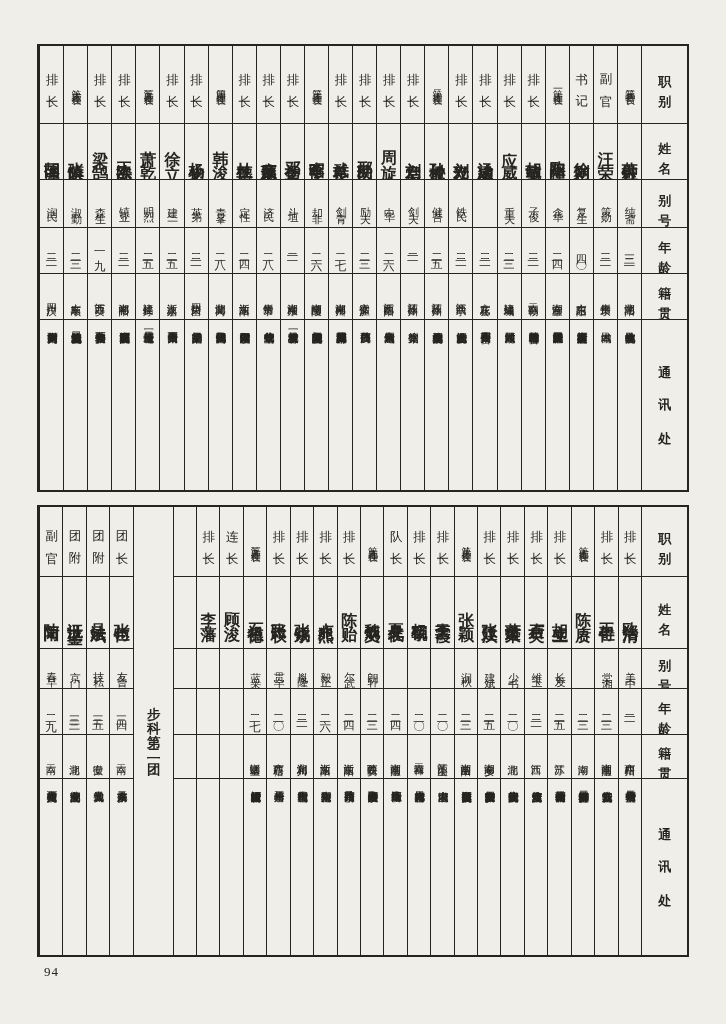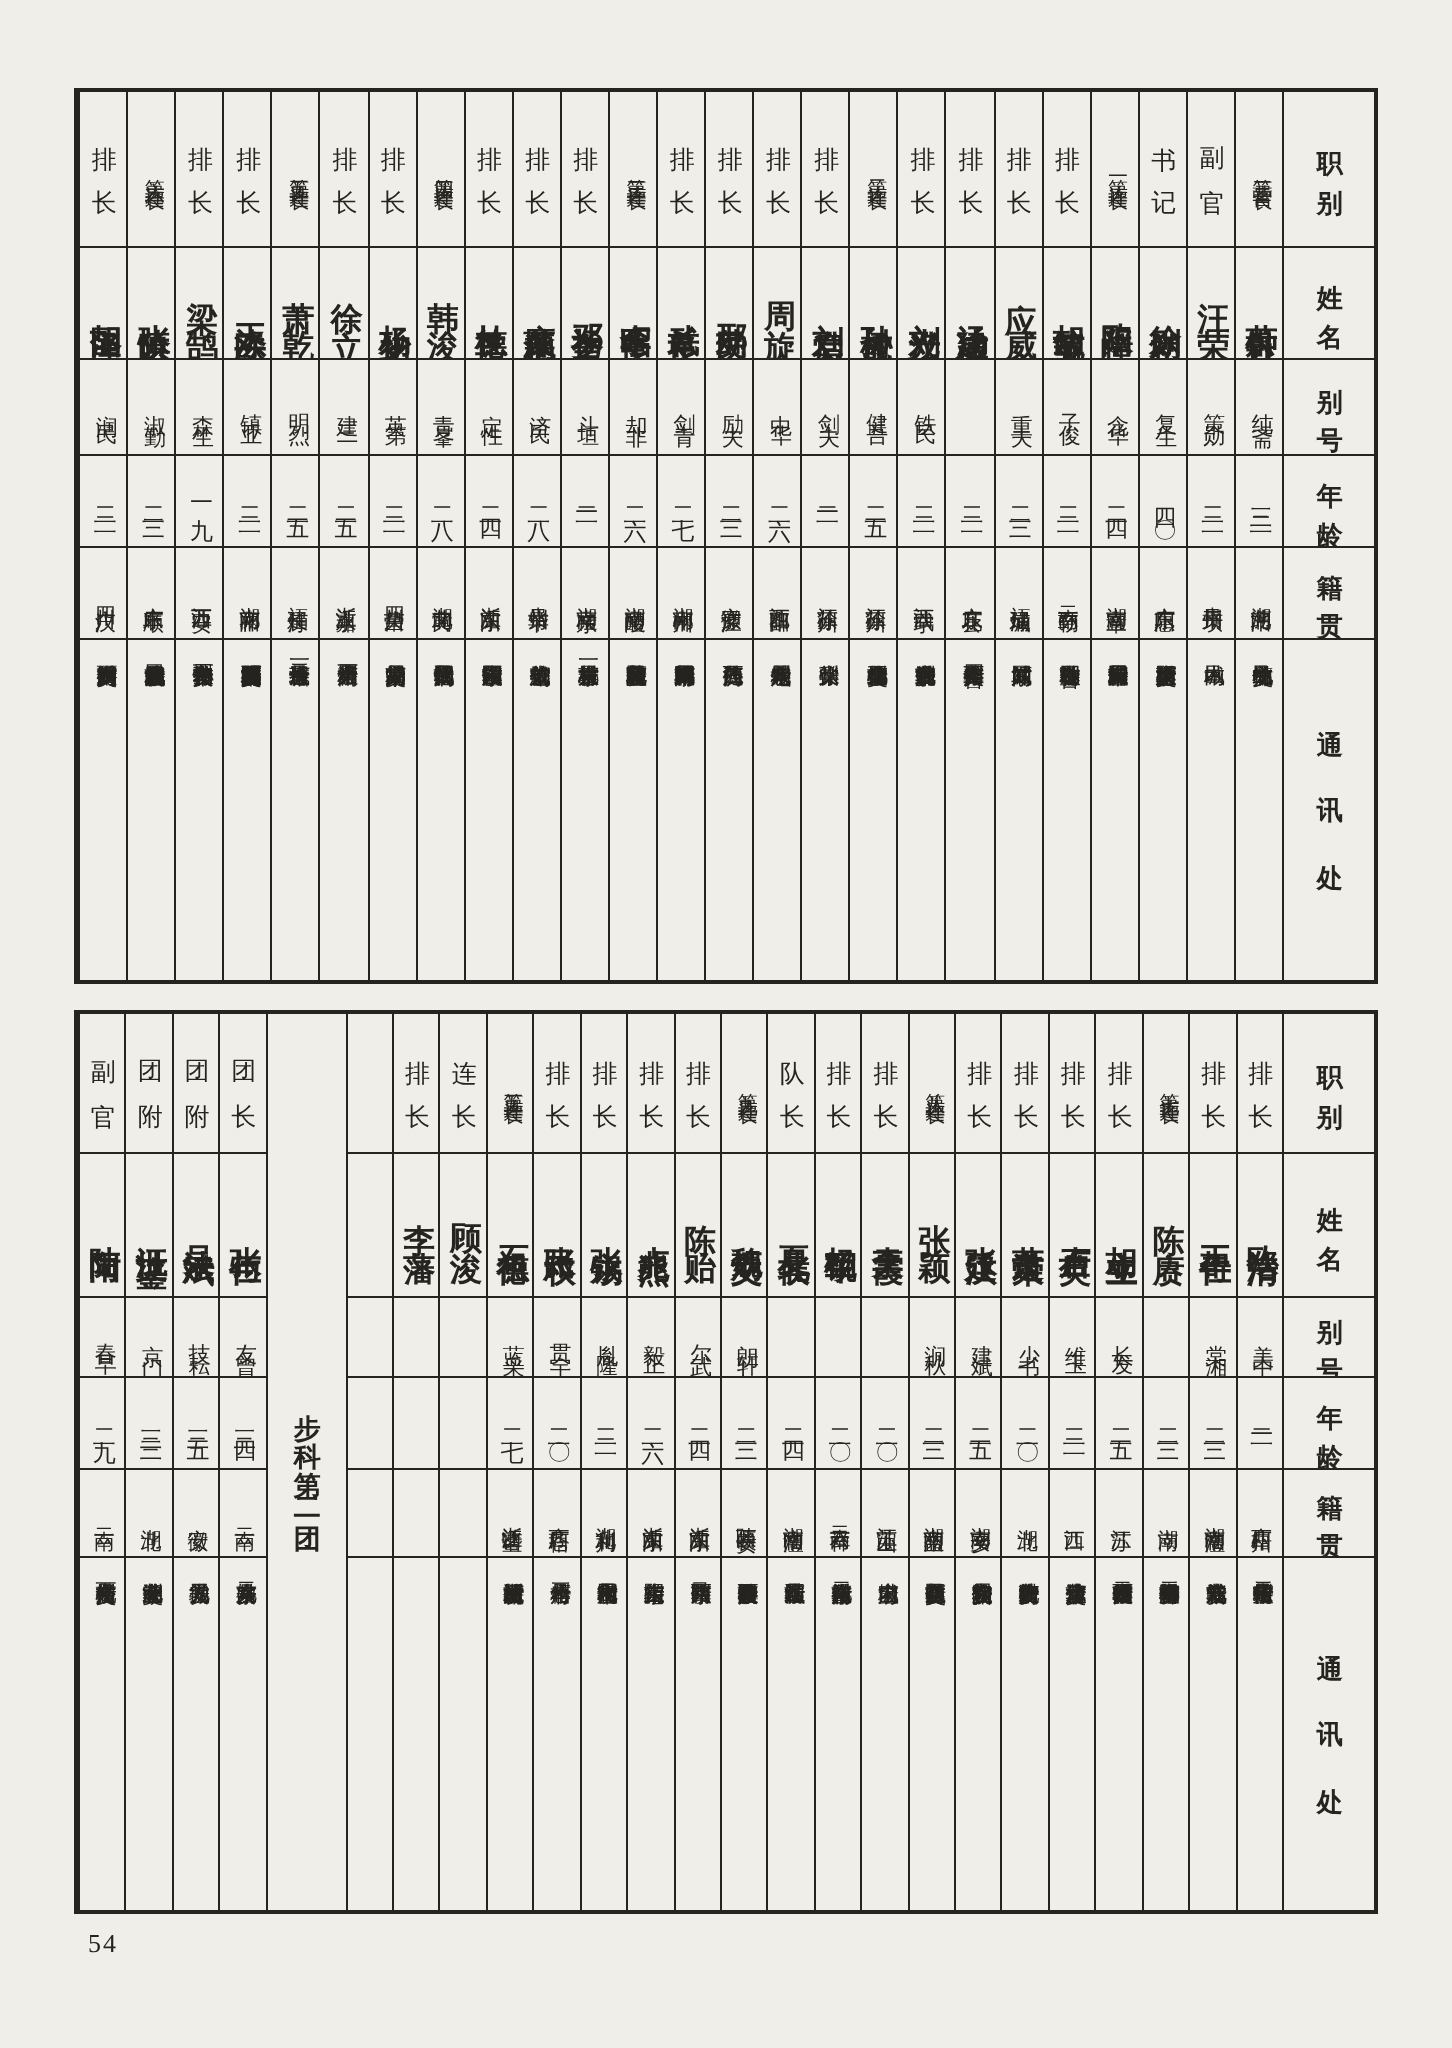--- a/index.html
+++ b/index.html
@@ -1091,14 +1091,14 @@
           <span class="v">二九</span>
         </div>
         <div class="cell r4 origin">
           <span class="v">云南</span>
         </div>
         <div class="cell r5 address">
           <span class="v">广州桥商街九号楼下交</span>
         </div>
       </div>
     </div>
-  <div class="pageno">54</div>
+  <div class="pageno">94</div>
 </div>
 
 </body></html>

